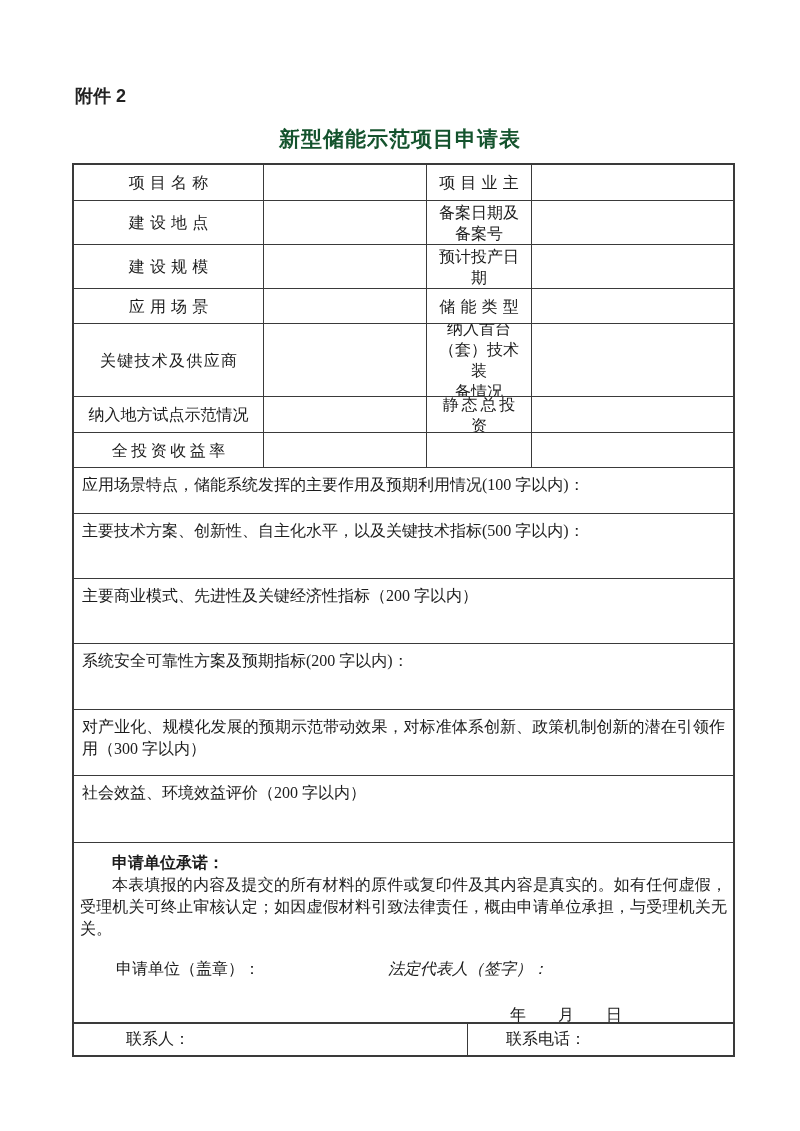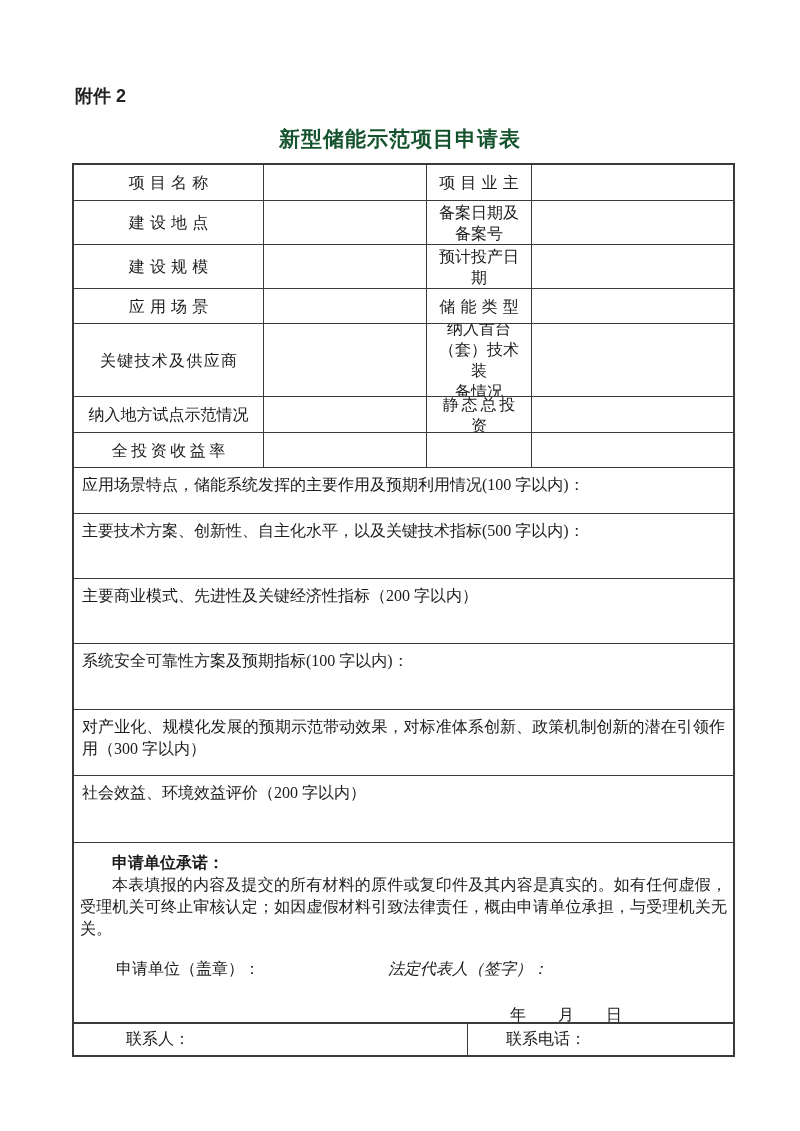--- a/index.html
+++ b/index.html
@@ -145,21 +145,21 @@
   <div class="srow" style="height:46px">
     <span>应用场景特点，储能系统发挥的主要作用及预期利用情况(100 字以内)：</span>
   </div>
   <div class="srow" style="height:65px">
     <span>主要技术方案、创新性、自主化水平，以及关键技术指标(500 字以内)：</span>
   </div>
   <div class="srow" style="height:65px">
     <span>主要商业模式、先进性及关键经济性指标（200 字以内）</span>
   </div>
   <div class="srow" style="height:66px">
-    <span>系统安全可靠性方案及预期指标(100 字以内)：</span>
+    <span>系统安全可靠性方案及预期指标(200 字以内)：</span>
   </div>
   <div class="srow" style="height:66px">
     <span>对产业化、规模化发展的预期示范带动效果，对标准体系创新、政策机制创新的潜在引领作用（300 字以内）</span>
   </div>
   <div class="srow" style="height:67px">
     <span>社会效益、环境效益评价（200 字以内）</span>
   </div>
 
   <div class="commit" style="height:181px">
     <div class="head">申请单位承诺：</div>

